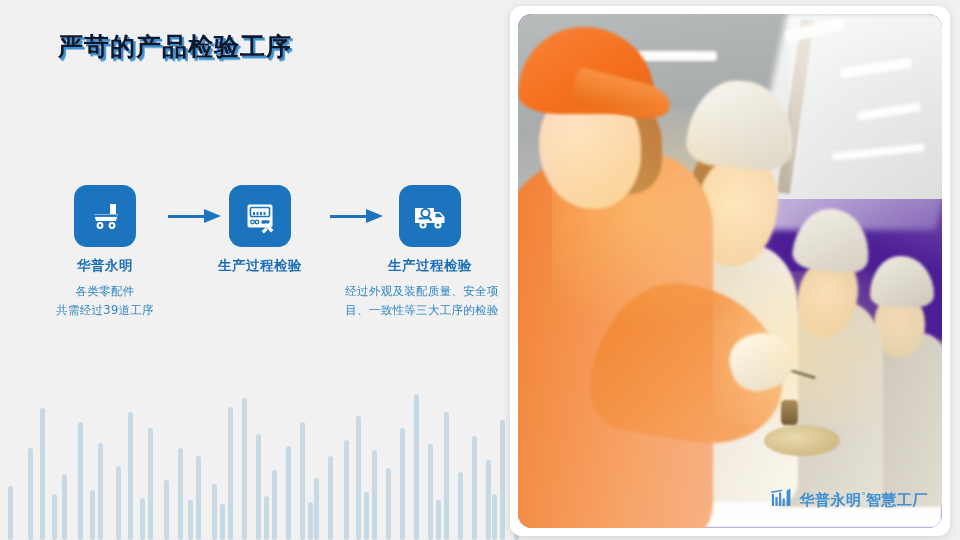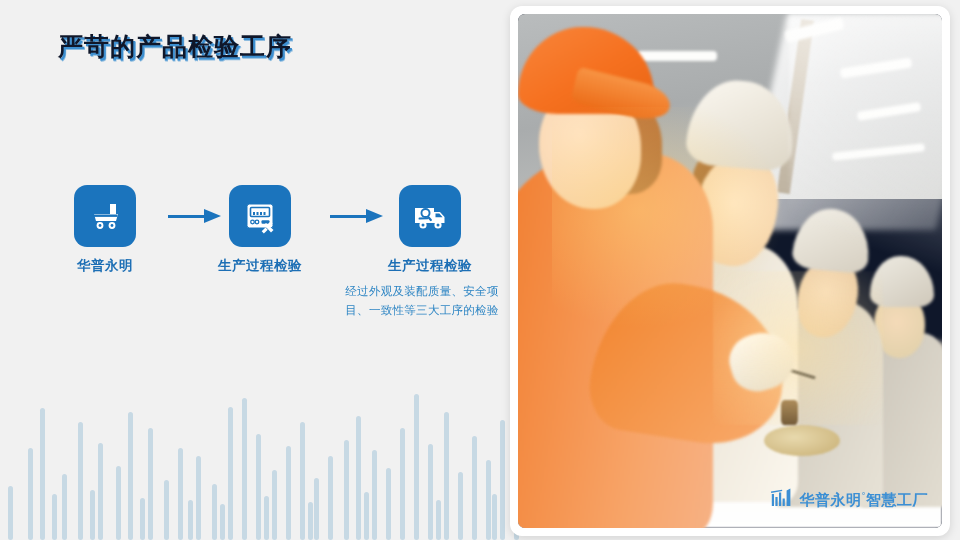--- a/index.html
+++ b/index.html
@@ -150,23 +150,23 @@
     background: #ffffff;
     border-radius: 12px;
     box-shadow: 0 2px 10px rgba(0,0,0,0.13);
     padding: 8px;
     box-sizing: border-box;
   }
   .photo {
     position: relative;
     width: 100%;
     height: 100%;
-    border-radius: 7px;
+    border-radius: 14px;
     overflow: hidden;
-    background: #0f172a;
+    background: #4c1d95;
   }
 
   
   .ph-ceiling {
     position: absolute; left: 0; top: 0; width: 100%; height: 36%;
     background: linear-gradient(170deg, #b9bcbd 0%, #a9acad 45%, #c6c7c4 100%);
   }
   .ph-lamp {
     position: absolute;
     background: #fdfdfb;
@@ -447,20 +447,22 @@
           <path d="M9 18 L25 18 L25 8 L31 8 L31 18 L33 18 L31 25 L11 25 Z" fill="#ffffff"></path>
           <rect x="8.5" y="18.5" width="24" height="2.4" fill="#1b74bd"></rect>
           <circle cx="15" cy="29.5" r="3.4" fill="#ffffff"></circle>
           <circle cx="27" cy="29.5" r="3.4" fill="#ffffff"></circle>
           <circle cx="15" cy="29.5" r="1.4" fill="#1b74bd"></circle>
           <circle cx="27" cy="29.5" r="1.4" fill="#1b74bd"></circle>
         </svg>
       </div>
       <div class="step-label">华普永明</div>
       <div class="step-desc">
+        <div>各类零配件</div>
+        <div>共需经过39道工序</div>
       </div>
     </div>
 
     <div class="arrow arrow-1">
       <div class="shaft"></div>
       <div class="head"></div>
     </div>
 
     <div class="step step-2">
       <div class="icon-box">

